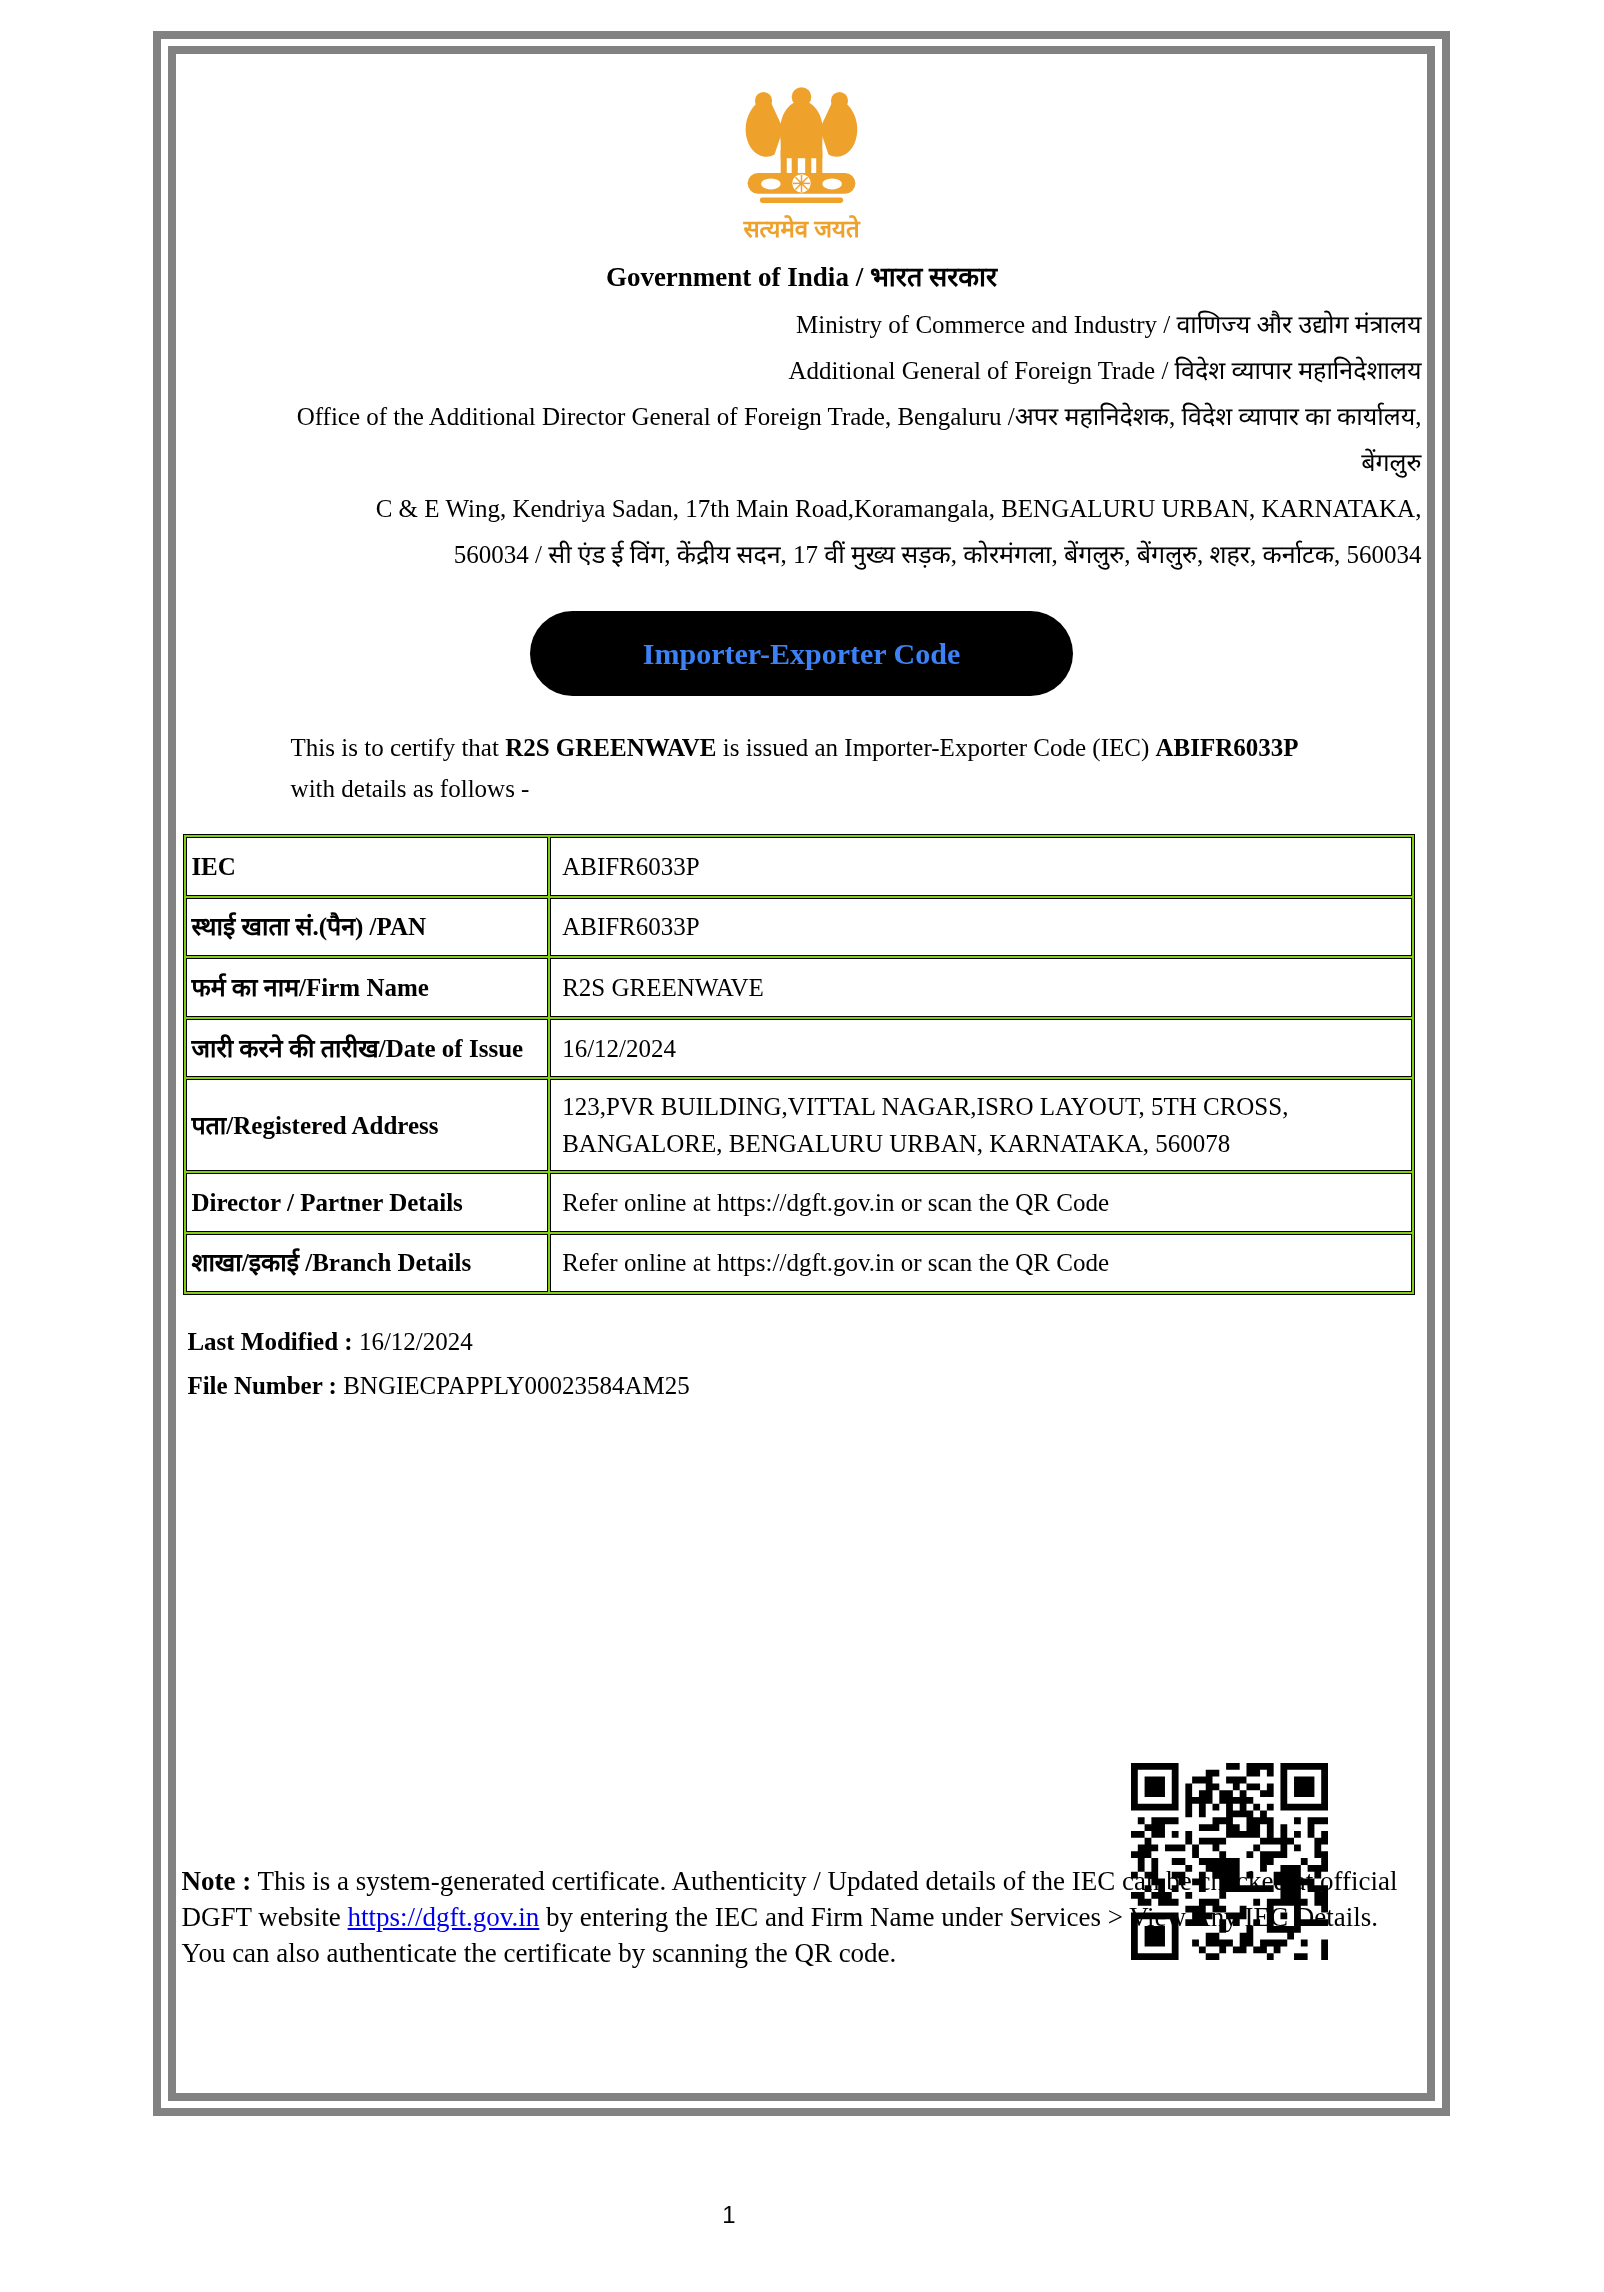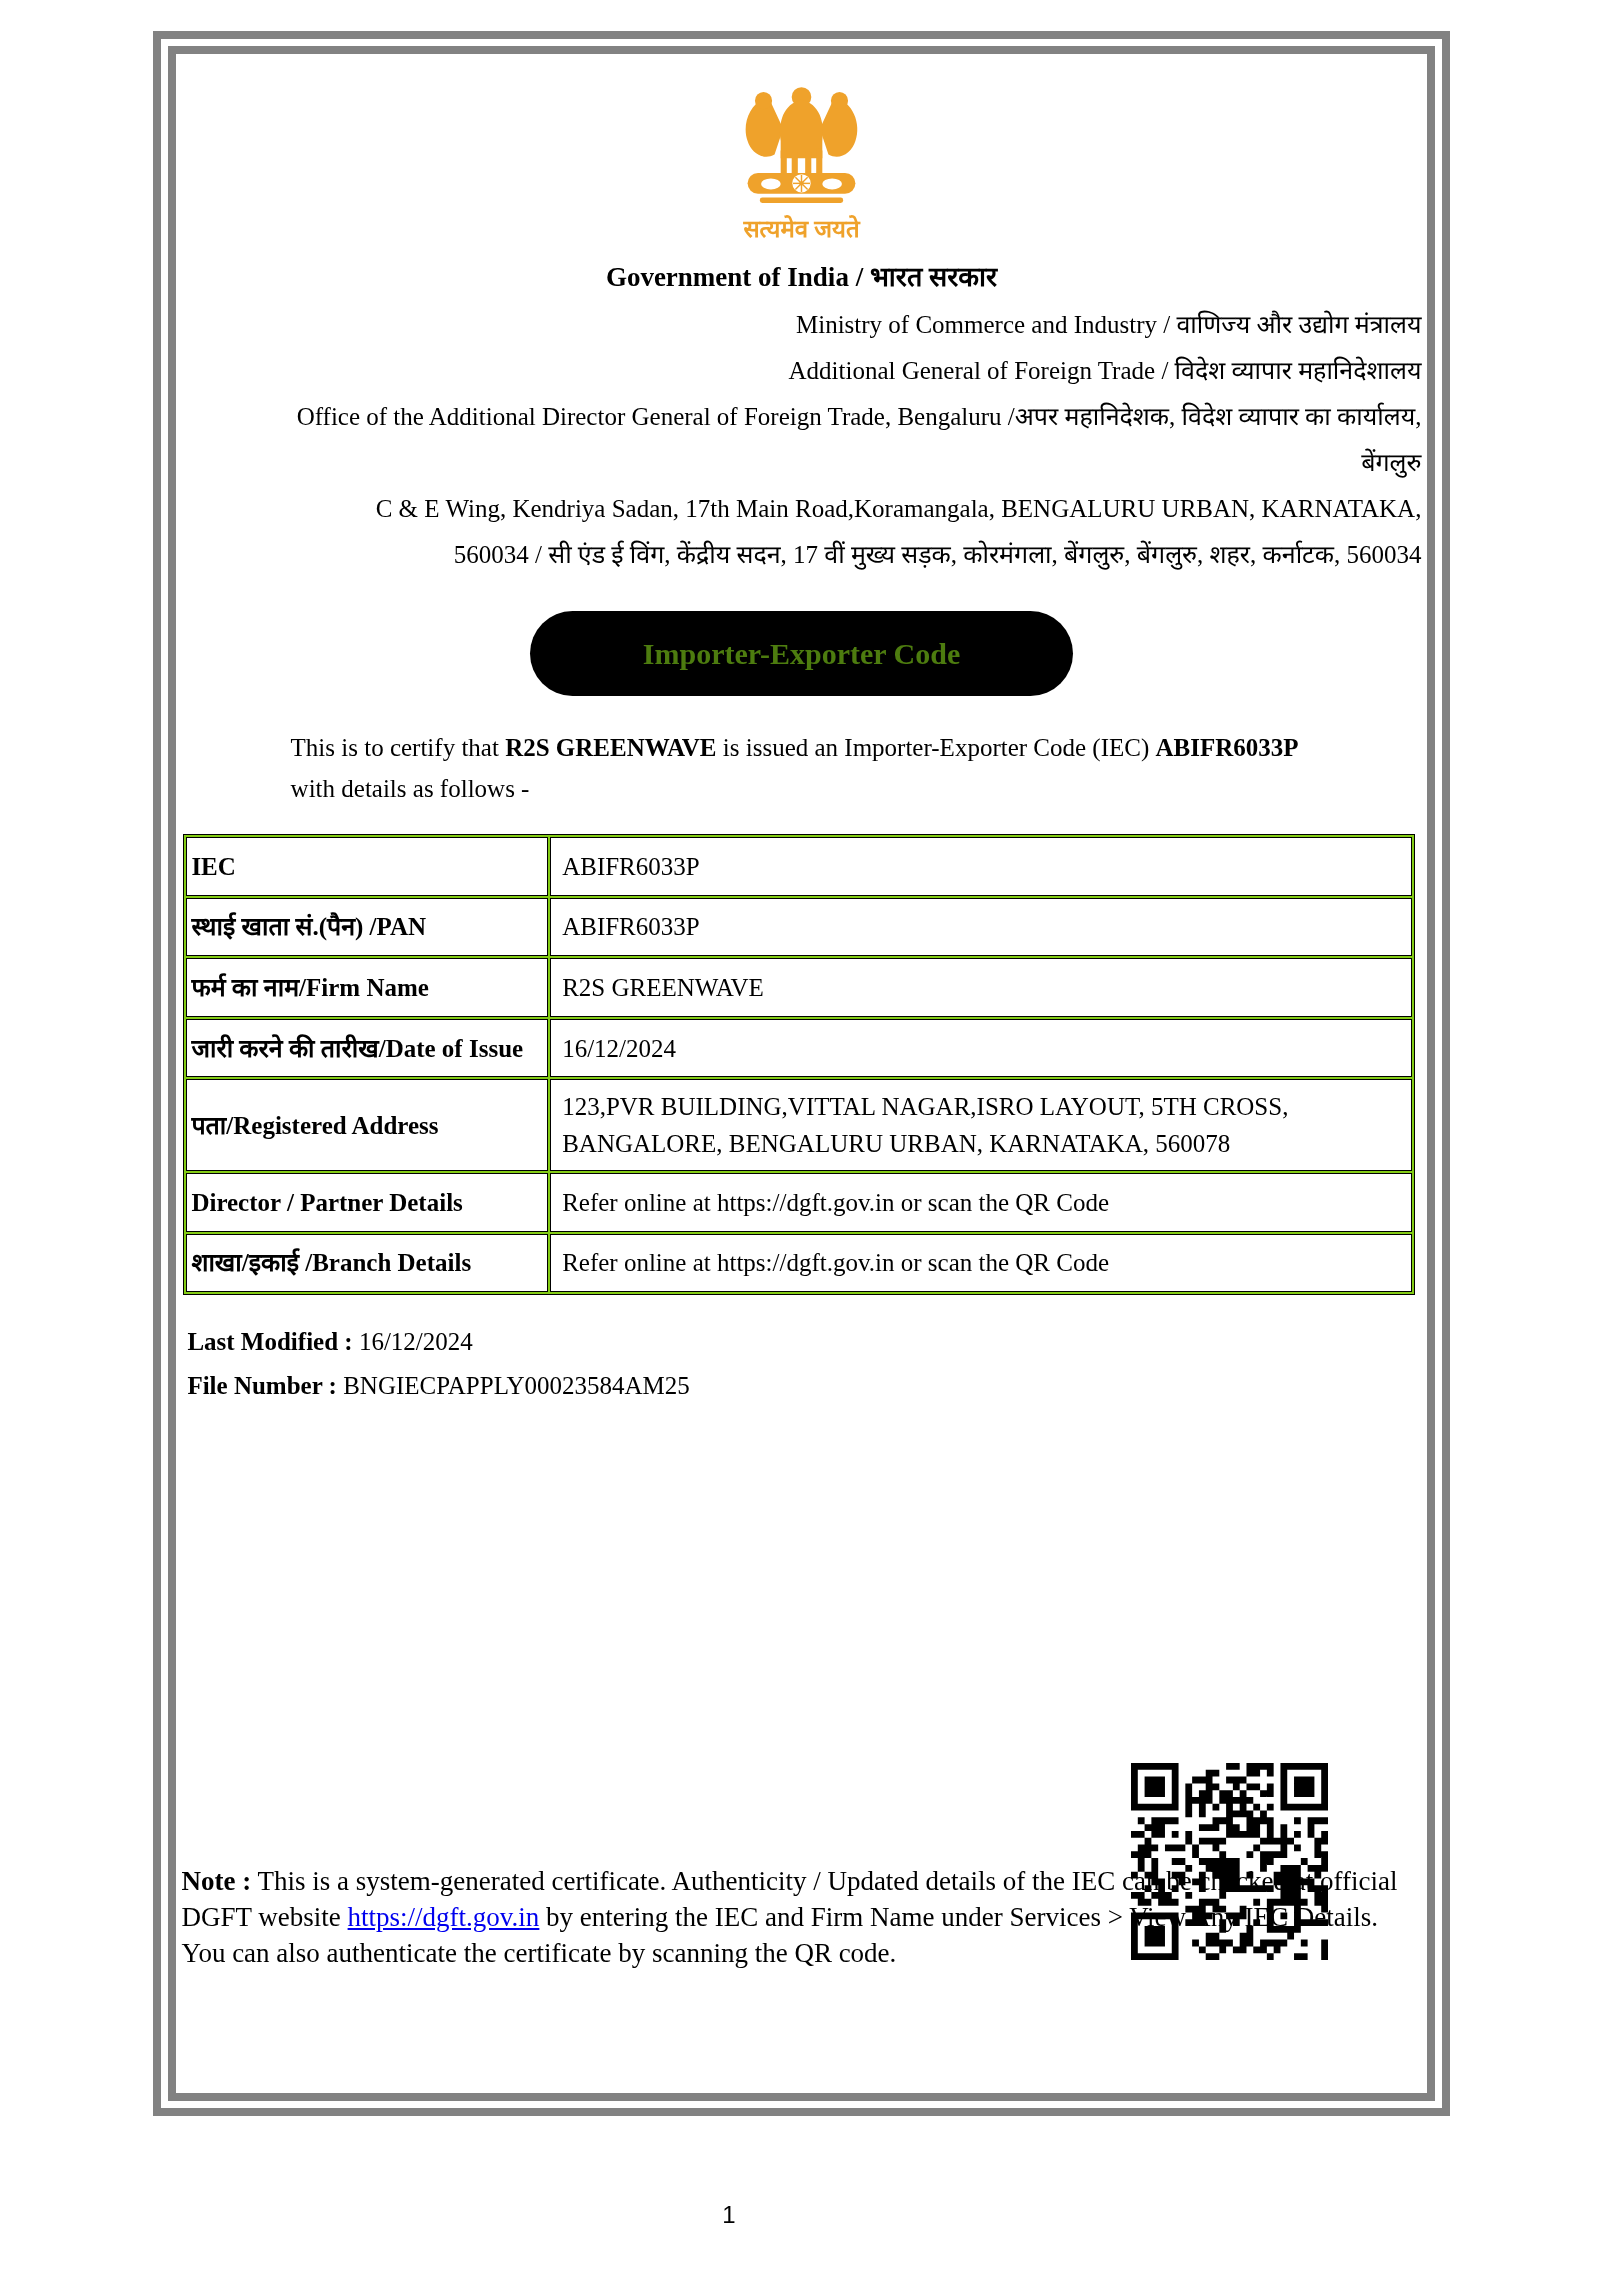--- a/index.html
+++ b/index.html
@@ -13,21 +13,21 @@
 
   .emblem-wrap{text-align:center;padding-top:33px;}
   .emblem-wrap svg{display:inline-block;}
   .motto{text-align:center;font-size:24px;font-weight:bold;color:#EFA22B;margin-top:1.9px;}
 
   .gov-title{margin-top:13.6px;text-align:center;font-size:27px;font-weight:bold;}
   .hdr-block{margin-top:7.8px;}
   .hdr-line{text-align:right;font-size:25px;line-height:46px;}
 
   .badge{margin:33px auto 0 auto;width:543px;height:85px;border-radius:43px;
-         background:#000;color:#4d7c0f;display:flex;align-items:center;justify-content:center;
+         background:#000;color:#3b82f6;display:flex;align-items:center;justify-content:center;
          font-size:30px;font-weight:bold;}
 
   .cert{margin:31px 116px 0 109px;font-size:25px;line-height:41px;}
 
   table.details{width:calc(100% - 7.8px);margin:25px 1.9px 0 1.9px;border:1.9px solid #000;
                 border-collapse:separate;border-spacing:2.9px;background:#84cc16;}
   table.details td{border:1.9px solid #000;font-size:25px;vertical-align:middle;background:#fff;}
   td.lbl{width:29.5%;font-weight:bold;line-height:45px;padding:5.8px 3.9px;}
   td.val{line-height:37px;padding:7.8px 11.6px;}
 

